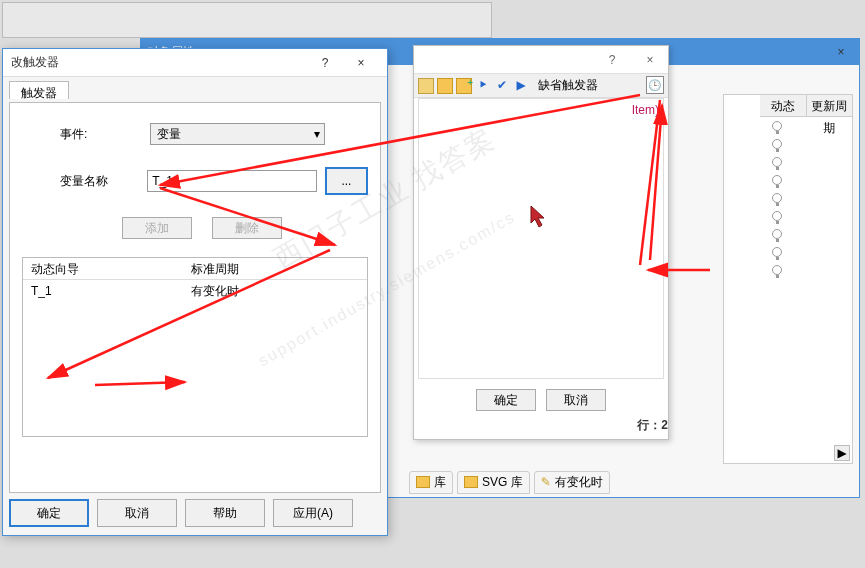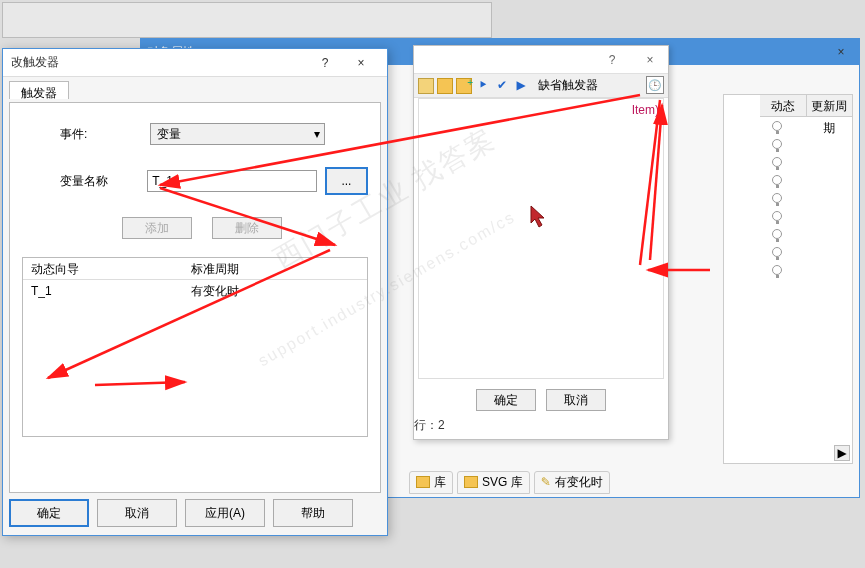--- a/index.html
+++ b/index.html
@@ -15,21 +15,21 @@
 
 .inner-dialog { position: absolute; left: 413px; top: 45px; width: 256px; height: 395px; background: #fff; border: 1px solid #c0c0c0; box-shadow: 2px 2px 6px rgba(0,0,0,0.2); }
 .inner-titlebar { height: 28px; background: #fff; border-bottom: 1px solid #e0e0e0; display: flex; align-items: center; justify-content: flex-end; padding: 0 4px; gap: 10px; }
 .inner-btn { width: 28px; height: 22px; text-align: center; line-height: 22px; color: #666; }
 .inner-toolbar { height: 24px; background: #f0f0f0; border-bottom: 1px solid #ddd; display: flex; align-items: center; padding: 0 4px; gap: 3px; }
 .tb-ico { width: 16px; height: 16px; display: inline-block; }
 .inner-trigger-label { margin-left: 6px; }
 .inner-clock { position: absolute; right: 4px; top: 30px; width: 18px; height: 18px; border: 1px solid #888; background: #fff; display: flex; align-items: center; justify-content: center; }
 .inner-content { position: absolute; left: 4px; top: 52px; right: 4px; bottom: 60px; background: #fff; border: 1px solid #ddd; padding: 4px; color: #be185d; text-align: right; }
 .inner-footer { position: absolute; left: 0; right: 0; bottom: 24px; height: 30px; display: flex; align-items: center; justify-content: center; gap: 10px; }
-.inner-status { position: absolute; left: 0; right: 0; bottom: 2px; height: 20px; text-align: left; color: #333; }
+.inner-status { position: absolute; left: 0; right: 0; bottom: 2px; height: 20px; text-align: right; color: #333; font-weight: bold; }
 .btn { min-width: 60px; height: 22px; background: #f0f0f0; border: 1px solid #aaa; padding: 0 10px; }
 
 
 .bottom-tabs { position: absolute; left: 268px; bottom: 4px; height: 22px; display: flex; align-items: center; gap: 4px; }
 .bottom-tab { display: flex; align-items: center; gap: 4px; padding: 2px 6px; background: #f5f5f5; border: 1px solid #ccc; border-radius: 3px 3px 0 0; }
 .folder-ico { width: 14px; height: 12px; background: #f5c453; border: 1px solid #c99a20; display: inline-block; }
 
 
 .right-col { position: absolute; right: 12px; top: 94px; width: 130px; height: 370px; background: #fff; border: 1px solid #ccc; padding-left: 36px; }
 .right-head { height: 22px; background: #f0f0f0; border-bottom: 1px solid #ccc; display: flex; }
@@ -205,22 +205,22 @@
       <div class="tbl-row">
         <div class="tbl-cell">T_1</div>
         <div class="tbl-cell">有变化时</div>
       </div>
     </div>
 
   </div>
   <div class="trg-footer">
     <button class="btn primary">确定</button>
     <button class="btn">取消</button>
+    <button class="btn">帮助</button>
     <button class="btn">应用(A)</button>
-    <button class="btn">帮助</button>
   </div>
 </div>
 
 <div class="wm">西门子工业 找答案</div>
 <div class="wm wm2">support.industry.siemens.com/cs</div>
 
 <svg class="arrows">
   <defs>
     <marker id="ah" markerWidth="10" markerHeight="10" refX="8" refY="3" orient="auto">
       <path d="M0,0 L0,6 L9,3 z" fill="#ff1a1a"></path>

